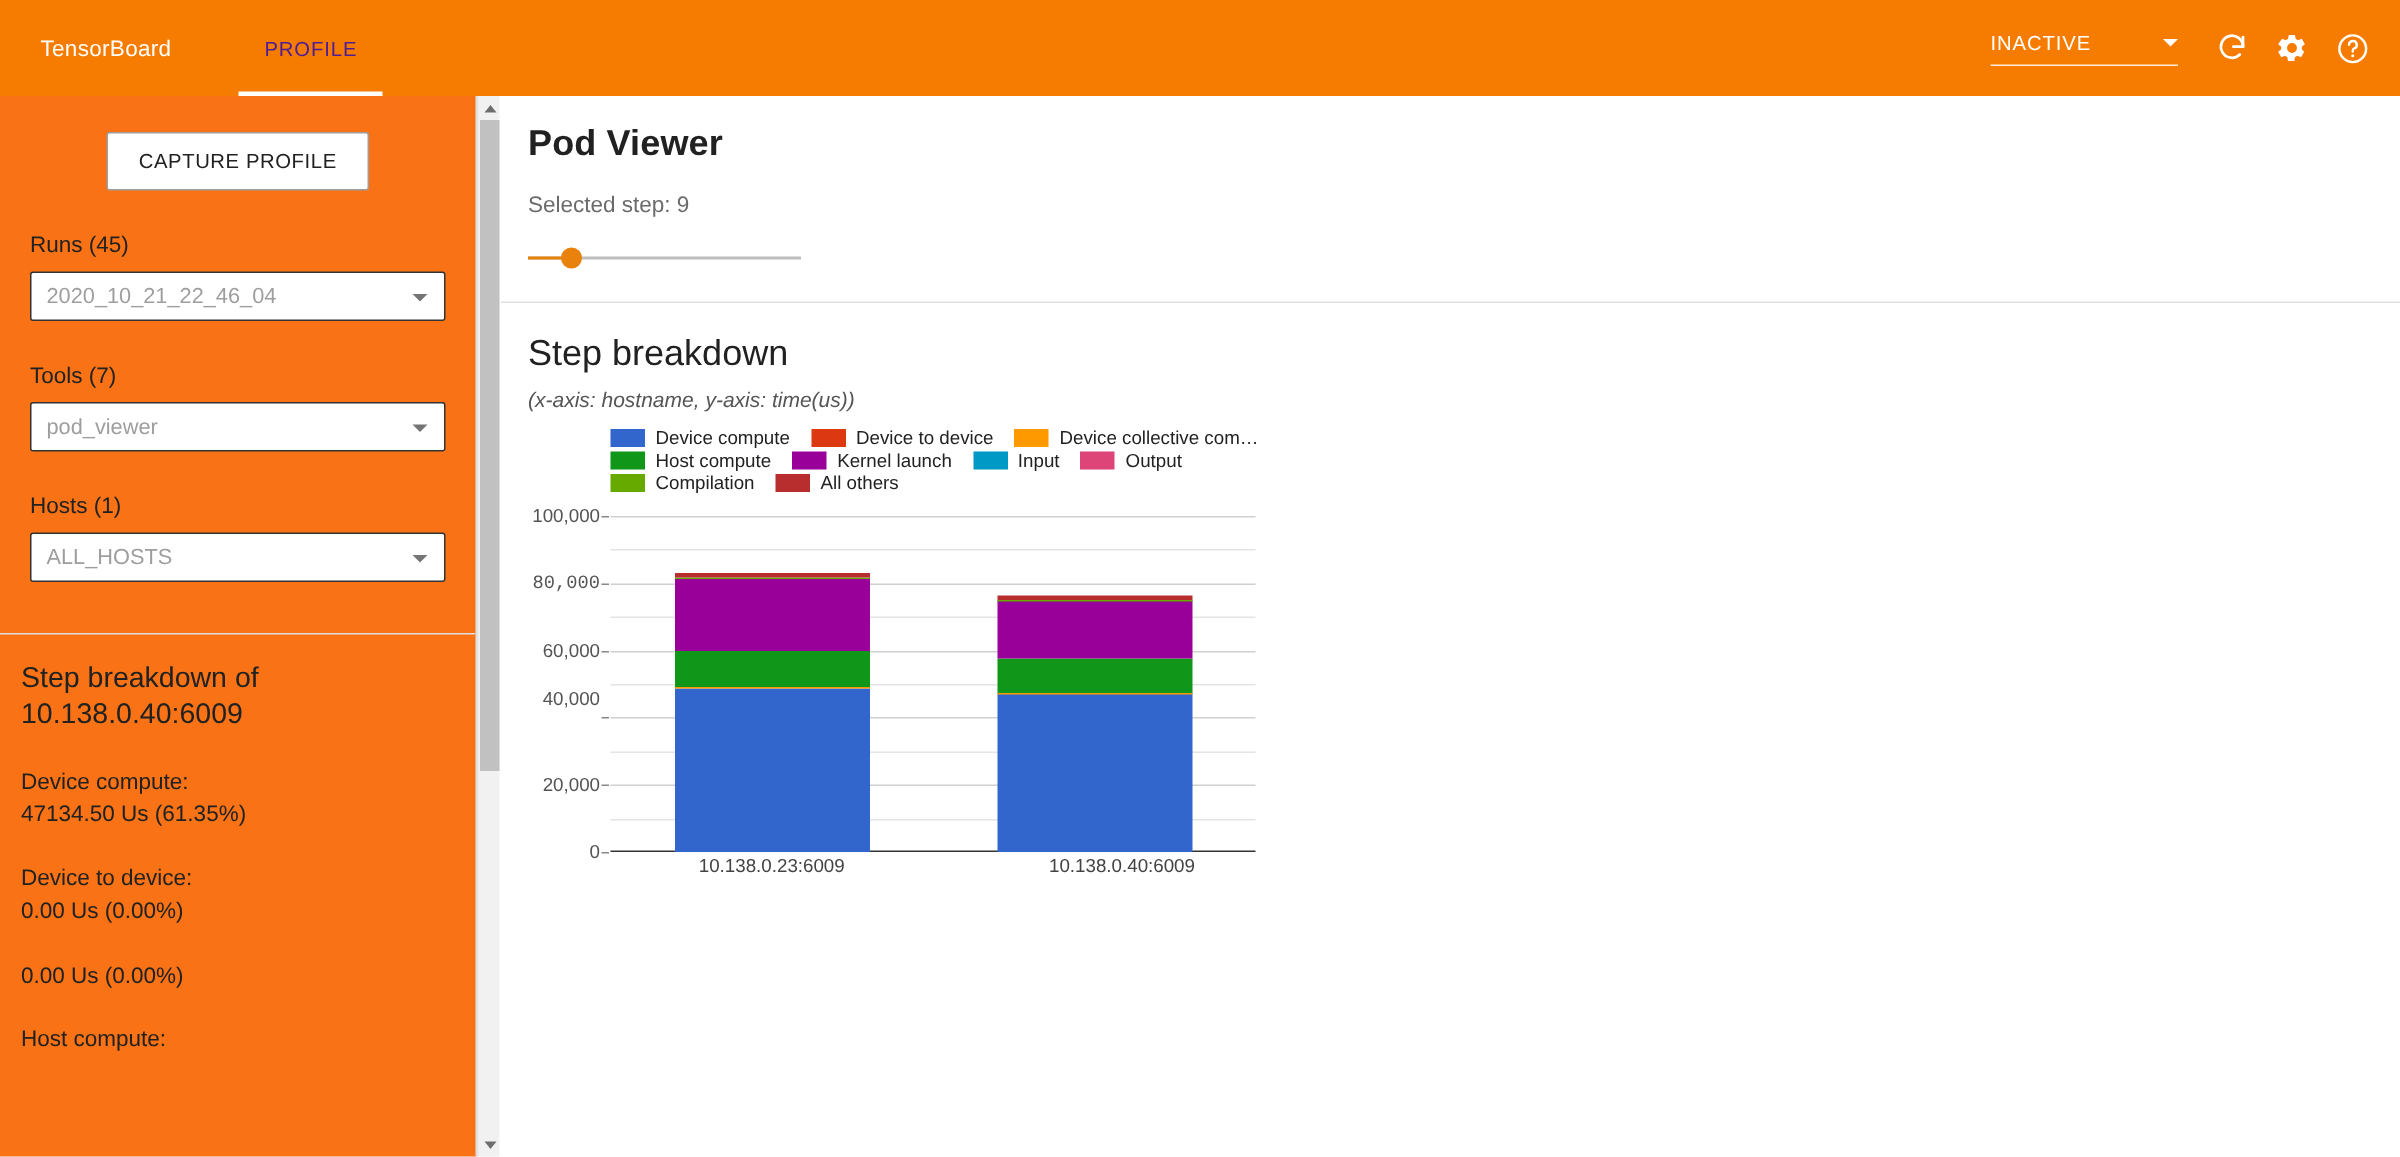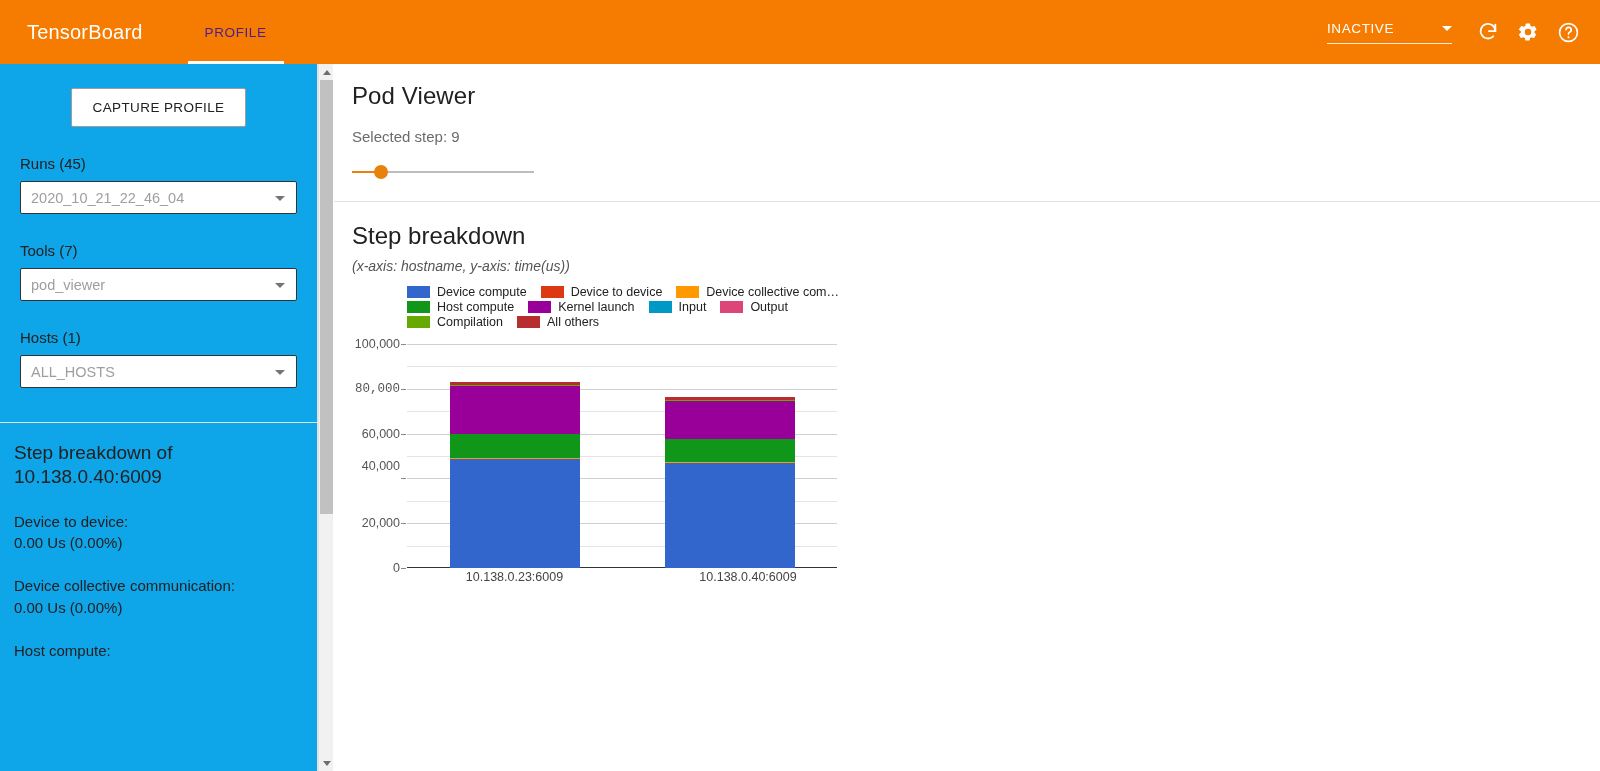--- a/index.html
+++ b/index.html
@@ -16,21 +16,21 @@
   
   #topbar {
     position: absolute; left: 0; top: 0;
     width: 1600px; height: 64px;
     background: #f57c00;
     display: flex; align-items: center;
     z-index: 20;
   }
   #brand {
     color: #fff;
-    font-size: 20px;
+    font-size: 15px;
     font-weight: 500;
     letter-spacing: .2px;
     margin-left: 27px;
   }
   #tabs { display: flex; align-items: stretch; height: 64px; margin-left: 45px; }
   .tab {
     display: flex; align-items: center; justify-content: center;
     height: 64px; padding: 0 17px;
     color: #4c1d95; font-size: 13.5px; font-weight: 500;
     letter-spacing: .6px;
@@ -68,21 +68,21 @@
     width: 36px; height: 36px;
     display: flex; align-items: center; justify-content: center;
     cursor: pointer; border-radius: 50%;
   }
   .iconbtn svg { display: block; }
 
   
   #sidebar {
     position: absolute; left: 0; top: 64px;
     width: 318px; height: 707px;
-    background: #0ea5e9;
+    background: #f97316;
     border-right: 1px solid #e0e0e0;
     overflow: hidden;
   }
   #capture-wrap { padding: 24px 0 0 0; text-align: center; }
   #capture-btn {
     display: inline-block;
     border: 1px solid #9e9e9e;
     border-radius: 2px;
     background: #fff;
     padding: 11px 20px;
@@ -162,21 +162,21 @@
 
   
   #main {
     position: absolute; left: 334px; top: 64px;
     width: 1266px; height: 707px;
     background: #fff;
     overflow: hidden;
   }
   #pod-header { padding: 18px 0 0 18px; }
   #pod-title {
-    font-size: 24px; color: #212121; font-weight: 400;
+    font-size: 24px; color: #212121; font-weight: 700;
     letter-spacing: .1px;
   }
   #selected-step {
     margin-top: 18px;
     font-size: 15px; color: #6b6b6b;
   }
   #slider-wrap {
     margin-top: 17px;
     width: 182px; height: 20px;
     position: relative;
@@ -351,25 +351,28 @@
       <span class="sel-caret"></span>
     </div>
   </div>
 
   <div id="side-divider"></div>
 
   <div id="breakdown-panel">
     <div id="breakdown-title">Step breakdown of 10.138.0.40:6009</div>
     <div id="bd-list">
         <div class="bd-item">
+          <div class="bd-key">Device compute:</div>
+          <div class="bd-val">47134.50 Us (61.35%)</div>
+        </div>
+        <div class="bd-item">
           <div class="bd-key">Device to device:</div>
           <div class="bd-val">0.00 Us (0.00%)</div>
         </div>
         <div class="bd-item">
-          <div class="bd-key">Device collective communication:</div>
           <div class="bd-val">0.00 Us (0.00%)</div>
         </div>
         <div class="bd-item">
           <div class="bd-key">Host compute:</div>
         </div>
       </div>
   </div>
 </div>
 
 <div id="side-scrollbar">

